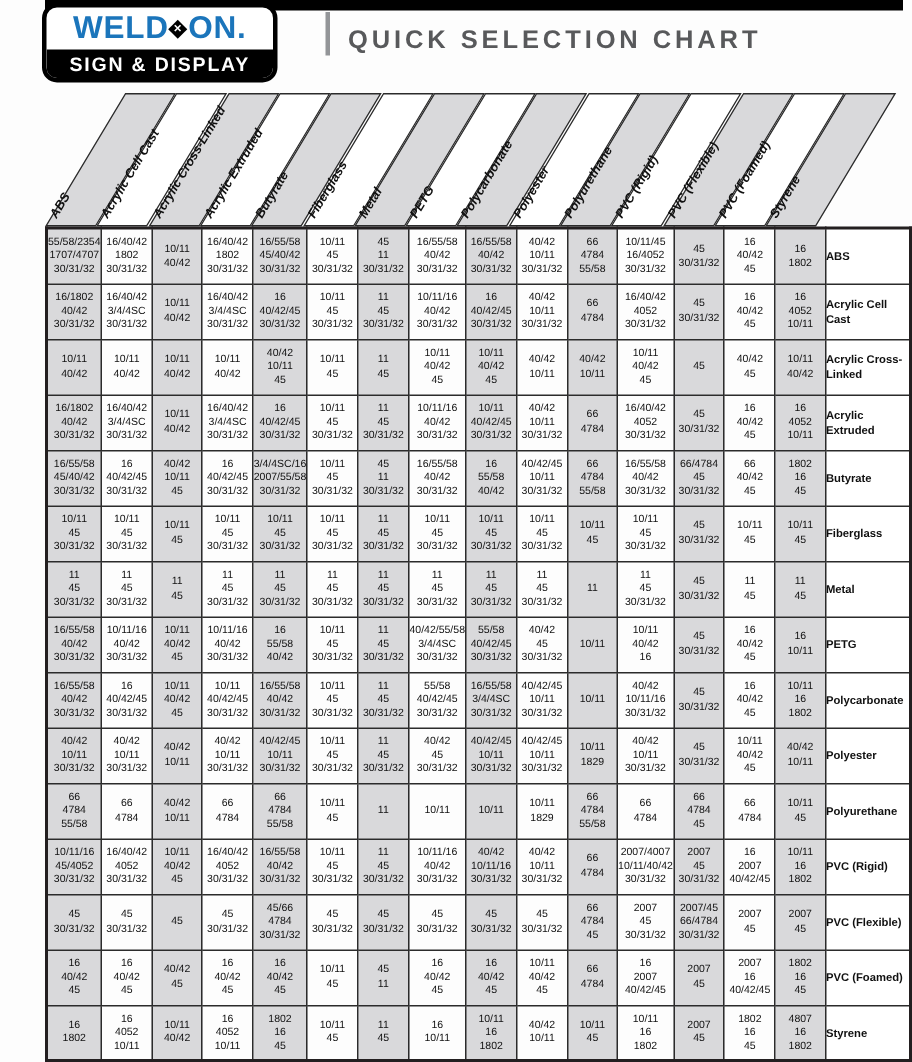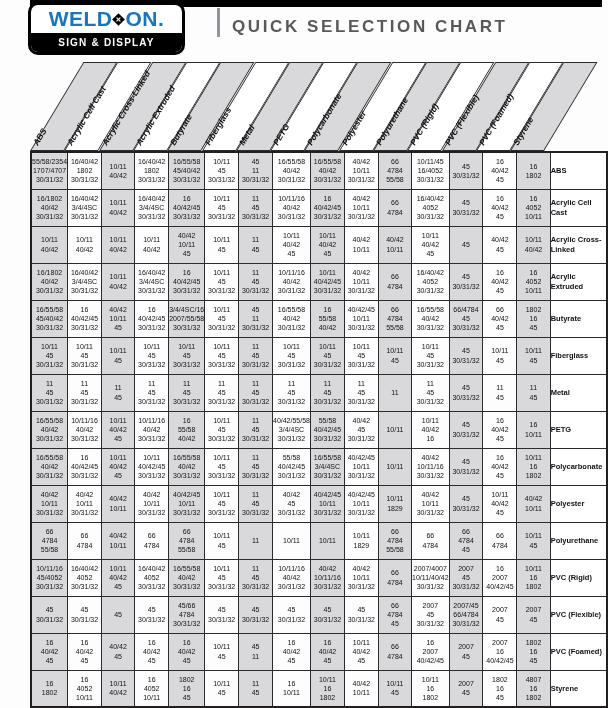--- a/index.html
+++ b/index.html
@@ -9,21 +9,21 @@
   
   .logo{position:absolute;left:28px;top:2px;width:157px;height:53px;border:3px solid #000;
         border-radius:10px;background:#fff;box-sizing:border-box;overflow:hidden;
         display:flex;flex-direction:column;}
   .logo-top{flex:1;display:flex;align-items:center;justify-content:center;}
   .brand{color:#1b75bb;font-weight:bold;font-size:21px;letter-spacing:.5px;}
   .diamond{width:9px;height:9px;background:#000;transform:rotate(45deg);display:inline-block;
            margin:0 2px;position:relative;}
   .diamond i{position:absolute;left:0;top:0;width:9px;height:9px;transform:rotate(-45deg);
              color:#fff;font-size:7px;font-style:normal;font-weight:bold;line-height:9px;text-align:center;}
-  .logo-bottom{height:19px;background:#000;color:#fff;font-weight:bold;font-size:10px;
+  .logo-bottom{height:19px;background:#000;color:#fff;font-weight:bold;font-size:13px;
                display:flex;align-items:center;justify-content:center;letter-spacing:1.2px;}
   
   .titleblock{position:absolute;left:217px;top:8px;display:flex;align-items:flex-end;}
   .vdivider{width:3px;height:29px;background:#939598;margin-right:12px;}
   .title{color:#58595b;font-weight:bold;font-size:17px;letter-spacing:2.6px;}
   
   .headers{position:absolute;left:30px;top:62px;width:515px;height:89px;}
   .hstripe{position:absolute;top:0;height:89px;width:34.3px;transform:skewX(-31deg);
            transform-origin:bottom left;background:#fff;border:1px solid #2b2b2b;box-sizing:border-box;}
   .hstripe.shaded{background:#d9d9db;}

